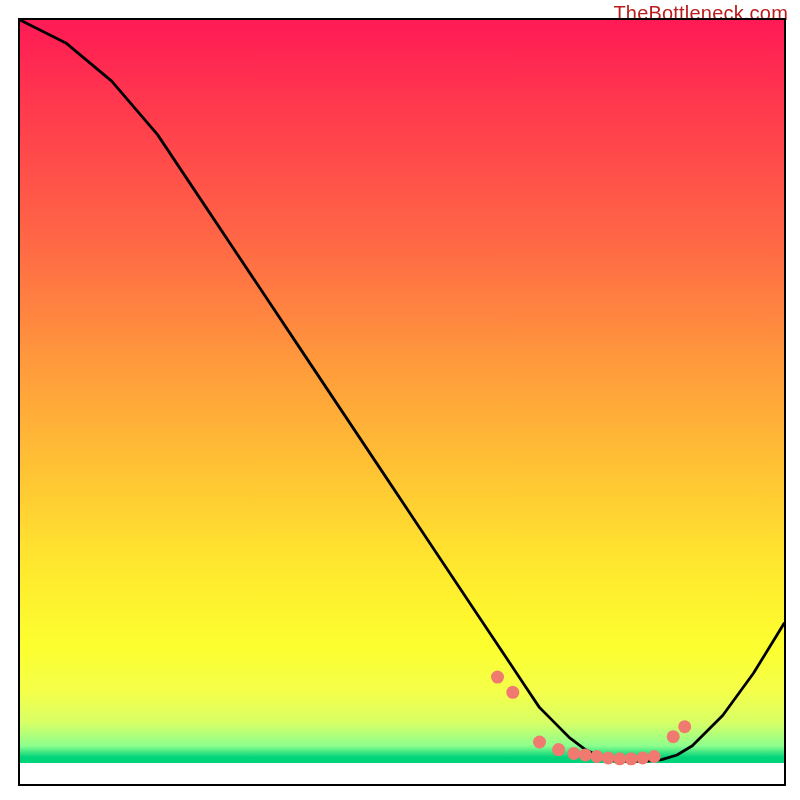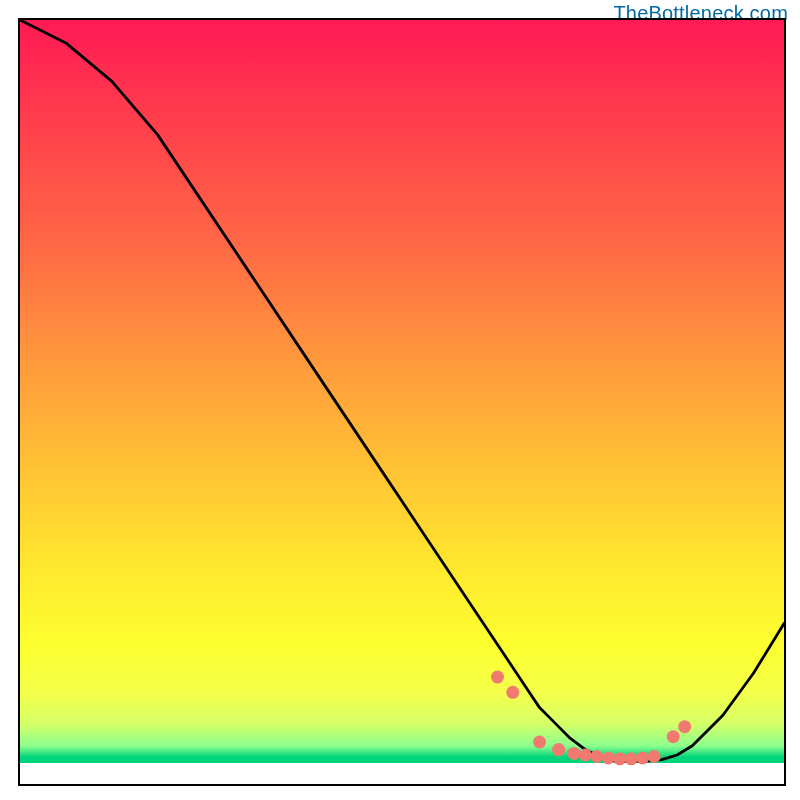--- a/index.html
+++ b/index.html
@@ -54,21 +54,21 @@
     left: 0;
     top: 0;
     width: 100%;
     height: 100%;
   }
   .watermark {
     position: absolute;
     top: 2px;
     right: 12px;
     font-size: 20px;
-    color: #0369a1;
+    color: #b91c1c;
     font-family: Arial, sans-serif;
     letter-spacing: 0.2px;
   }
 </style>
 </head>
 <body>
 
 <div class="chart-container">
 
   <div class="watermark">TheBottleneck.com</div>

